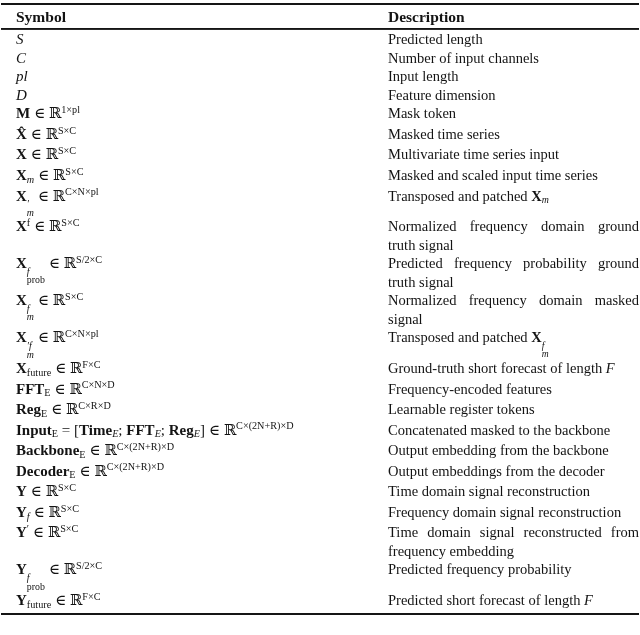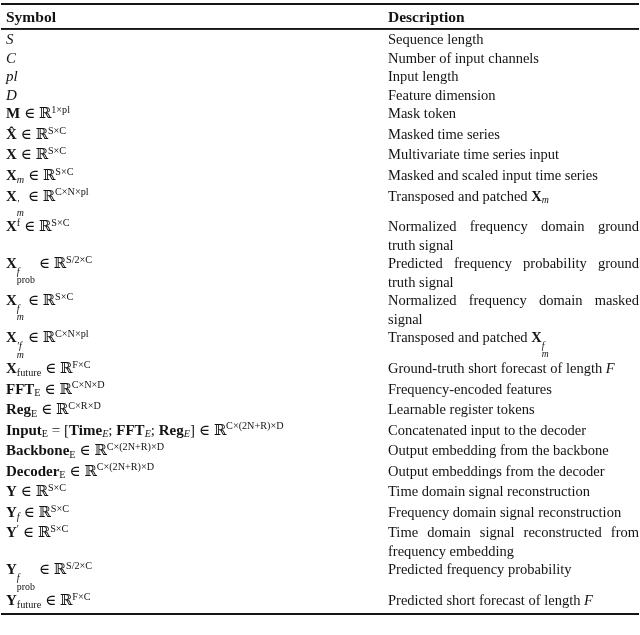--- a/index.html
+++ b/index.html
@@ -14,21 +14,21 @@
   .table-wrap { position: absolute; left: 1px; top: 3px; width: 638px; }
 
   .rule-top    { border-top: 2px solid #151515; }
   .rule-mid    { height: 2.2px; border-top: 1.7px solid #151515; border-bottom: 1px solid #2b2b2b; margin-top: 1px; }
   .rule-bottom { border-top: 2px solid #151515; margin-top: 1px; }
 
   .hrow { display: flex; padding: 2px 0 1px 0; }
   .hrow .col-sym, .hrow .col-desc { font-weight: bold; font-size: 15.5px; line-height: 19px; }
 
   .trow { display: flex; align-items: flex-start; }
-  .col-sym  { width: 387px; padding-left: 5px; font-size: 15px; line-height: 18.55px; white-space: nowrap; }
+  .col-sym  { width: 387px; padding-left: 15px; font-size: 15px; line-height: 18.55px; white-space: nowrap; }
   .col-desc { width: 251px; font-size: 14.5px; line-height: 18.55px; text-align: justify; hyphens: manual; }
 
   
   .m-r  { }
   .m-i  { font-style: italic; }
   .m-b  { font-weight: 700; }
   .m-bb { font-family: "DejaVu Serif", "DejaVu Sans", serif; }
   .m-sup  { font-size: 0.68em; position: relative; top: -0.52em; }
   .m-sub  { font-size: 0.68em; font-style: italic; position: relative; top: 0.27em; }
   .m-subr { font-size: 0.68em; position: relative; top: 0.27em; }
@@ -42,21 +42,21 @@
 <div class="table-wrap">
   <div class="rule-top"></div>
   <div class="hrow">
     <div class="col-sym">Symbol</div>
     <div class="col-desc">Description</div>
   </div>
   <div class="rule-mid"></div>
   <div>
       <div class="trow">
         <div class="col-sym"><span class="m-i">S</span></div>
-        <div class="col-desc"><span class="m-r">Sequence length</span></div>
+        <div class="col-desc"><span class="m-r">Predicted length</span></div>
       </div>
       <div class="trow">
         <div class="col-sym"><span class="m-i">C</span></div>
         <div class="col-desc"><span class="m-r">Number of input channels</span></div>
       </div>
       <div class="trow">
         <div class="col-sym"><span class="m-i">pl</span></div>
         <div class="col-desc"><span class="m-r">Input length</span></div>
       </div>
       <div class="trow">
@@ -121,21 +121,21 @@
       <div class="trow">
         <div class="col-sym"><span class="m-b">FFT</span><span class="m-subr">E</span><span class="m-r"> ∈ </span><span class="m-bb">ℝ</span><span class="m-sup">C×N×D</span></div>
         <div class="col-desc"><span class="m-r">Frequency-encoded features</span></div>
       </div>
       <div class="trow">
         <div class="col-sym"><span class="m-b">Reg</span><span class="m-subr">E</span><span class="m-r"> ∈ </span><span class="m-bb">ℝ</span><span class="m-sup">C×R×D</span></div>
         <div class="col-desc"><span class="m-r">Learnable register tokens</span></div>
       </div>
       <div class="trow">
         <div class="col-sym"><span class="m-b">Input</span><span class="m-subr">E</span><span class="m-r"> = [</span><span class="m-b">Time</span><span class="m-sub">E</span><span class="m-r">; </span><span class="m-b">FFT</span><span class="m-sub">E</span><span class="m-r">; </span><span class="m-b">Reg</span><span class="m-sub">E</span><span class="m-r">] ∈ </span><span class="m-bb">ℝ</span><span class="m-sup">C×(2N+R)×D</span></div>
-        <div class="col-desc"><span class="m-r">Concatenated input to the decoder</span></div>
+        <div class="col-desc"><span class="m-r">Concatenated masked to the backbone</span></div>
       </div>
       <div class="trow">
         <div class="col-sym"><span class="m-b">Backbone</span><span class="m-subr">E</span><span class="m-r"> ∈ </span><span class="m-bb">ℝ</span><span class="m-sup">C×(2N+R)×D</span></div>
         <div class="col-desc"><span class="m-r">Output embedding from the backbone</span></div>
       </div>
       <div class="trow">
         <div class="col-sym"><span class="m-b">Decoder</span><span class="m-subr">E</span><span class="m-r"> ∈ </span><span class="m-bb">ℝ</span><span class="m-sup">C×(2N+R)×D</span></div>
         <div class="col-desc"><span class="m-r">Output embeddings from the decoder</span></div>
       </div>
       <div class="trow">

